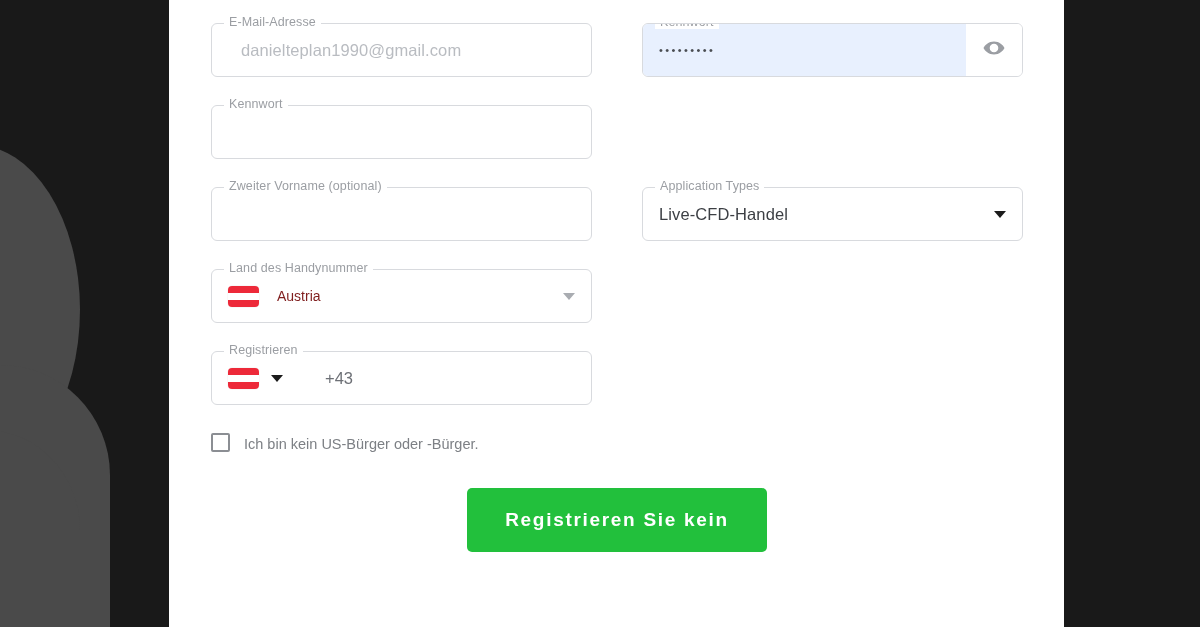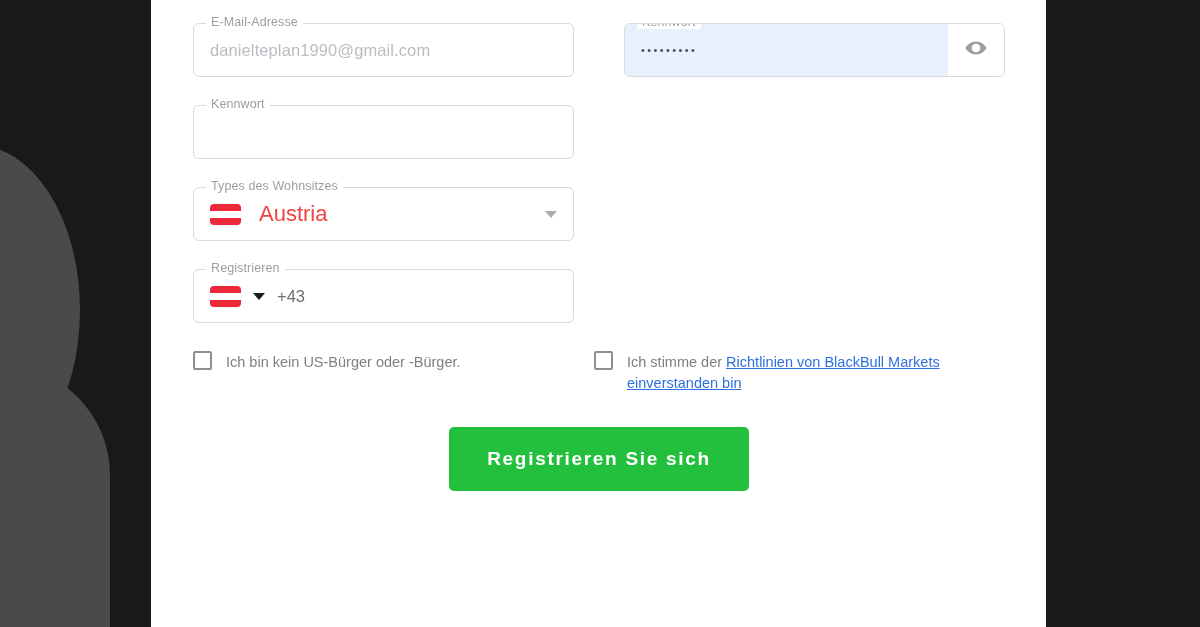--- a/index.html
+++ b/index.html
@@ -46,21 +46,21 @@
     width: 190px;
     height: 200px;
     left: -110px;
     top: 430px;
     border-radius: 0 50% 0 0;
   }
 
   
   .panel {
     position: absolute;
-    left: 151px;
+    left: 169px;
     top: 0;
     width: 895px;
     height: 627px;
     background: #ffffff;
   }
 
   .form-grid {
     position: absolute;
     left: 42px;
     top: 0;
@@ -97,21 +97,21 @@
     line-height: 1;
     letter-spacing: 0.1px;
     white-space: nowrap;
   }
 
   .field-value {
     font-size: 16.5px;
     color: #3c3f44;
     letter-spacing: 0.1px;
   }
-  .field-value.placeholder { color: #b9bcc1; }
+  .field-value.placeholder { color: #b9bcc1; margin-left: 13px; }
 
   .field-dots {
     font-size: 11px;
     letter-spacing: 2.4px;
     color: #4a4d52;
     font-family: "Liberation Sans", sans-serif;
   }
 
   
   .pw-wrap {
@@ -182,40 +182,40 @@
   }
   .phone-caret {
     width: 0; height: 0;
     border-left: 6px solid transparent;
     border-right: 6px solid transparent;
     border-top: 7px solid #1b1b1b;
     margin-left: 12px;
     cursor: pointer;
   }
   .phone-code {
-    margin-left: 12px;
+    margin-left: 42px;
     font-size: 16.5px;
     color: #6d7076;
   }
 
   .country-inner {
     display: flex;
     align-items: center;
     width: 100%;
   }
   .country-name {
     margin-left: 18px;
-    font-size: 22px;
-    color: #ef4444;
+    font-size: 14px;
+    color: #7f1d1d;
   }
 
   
   .checks {
     display: flex;
-    gap: 20px;
+    gap: 48px;
     margin-top: 16px;
   }
   .check-col { width: 381px; display: flex; gap: 14px; align-items: flex-start; }
   .check-col.right { padding-left: 0; }
 
   .checkbox {
     width: 19px;
     height: 19px;
     border: 2px solid #8b8e93;
     border-radius: 2px;
@@ -294,25 +294,40 @@
 
     <div class="row">
       <div class="col">
         <div class="field">
           <span class="field-label">Kennwort</span>
           <span class="field-value"></span>
         </div>
       </div>
     </div>
 
-
     <div class="row">
       <div class="col">
         <div class="field">
-          <span class="field-label">Types des Wohnsitzes</span>
+          <span class="field-label">Zweiter Vorname (optional)</span>
+          <span class="field-value"></span>
+        </div>
+      </div>
+      <div class="col">
+        <div class="field">
+          <span class="field-label">Application Types</span>
+          <span class="field-value">Live-CFD-Handel</span>
+          <span class="caret"></span>
+        </div>
+      </div>
+    </div>
+
+    <div class="row">
+      <div class="col">
+        <div class="field">
+          <span class="field-label">Land des Handynummer</span>
           <div class="country-inner">
             <span class="flag">
               <span class="s red"></span>
                 <span class="s white"></span>
                 <span class="s red"></span>
             </span>
             <span class="country-name">Austria</span>
             <span class="caret light"></span>
           </div>
         </div>
@@ -335,24 +350,20 @@
         </div>
       </div>
       <div class="col"></div>
     </div>
 
     <div class="checks">
       <div class="check-col">
         <span class="checkbox"></span>
         <span class="check-text">Ich bin kein US-Bürger oder -Bürger.</span>
       </div>
-      <div class="check-col right">
-        <span class="checkbox"></span>
-        <span class="check-text"><span>Ich stimme der </span><a href="#">Richtlinien von BlackBull Markets einverstanden bin</a></span>
-      </div>
     </div>
 
     <div class="submit-wrap">
-      <button class="submit-btn">Registrieren Sie sich</button>
+      <button class="submit-btn">Registrieren Sie kein</button>
     </div>
 
   </div>
 </div>
 
 </body></html>

